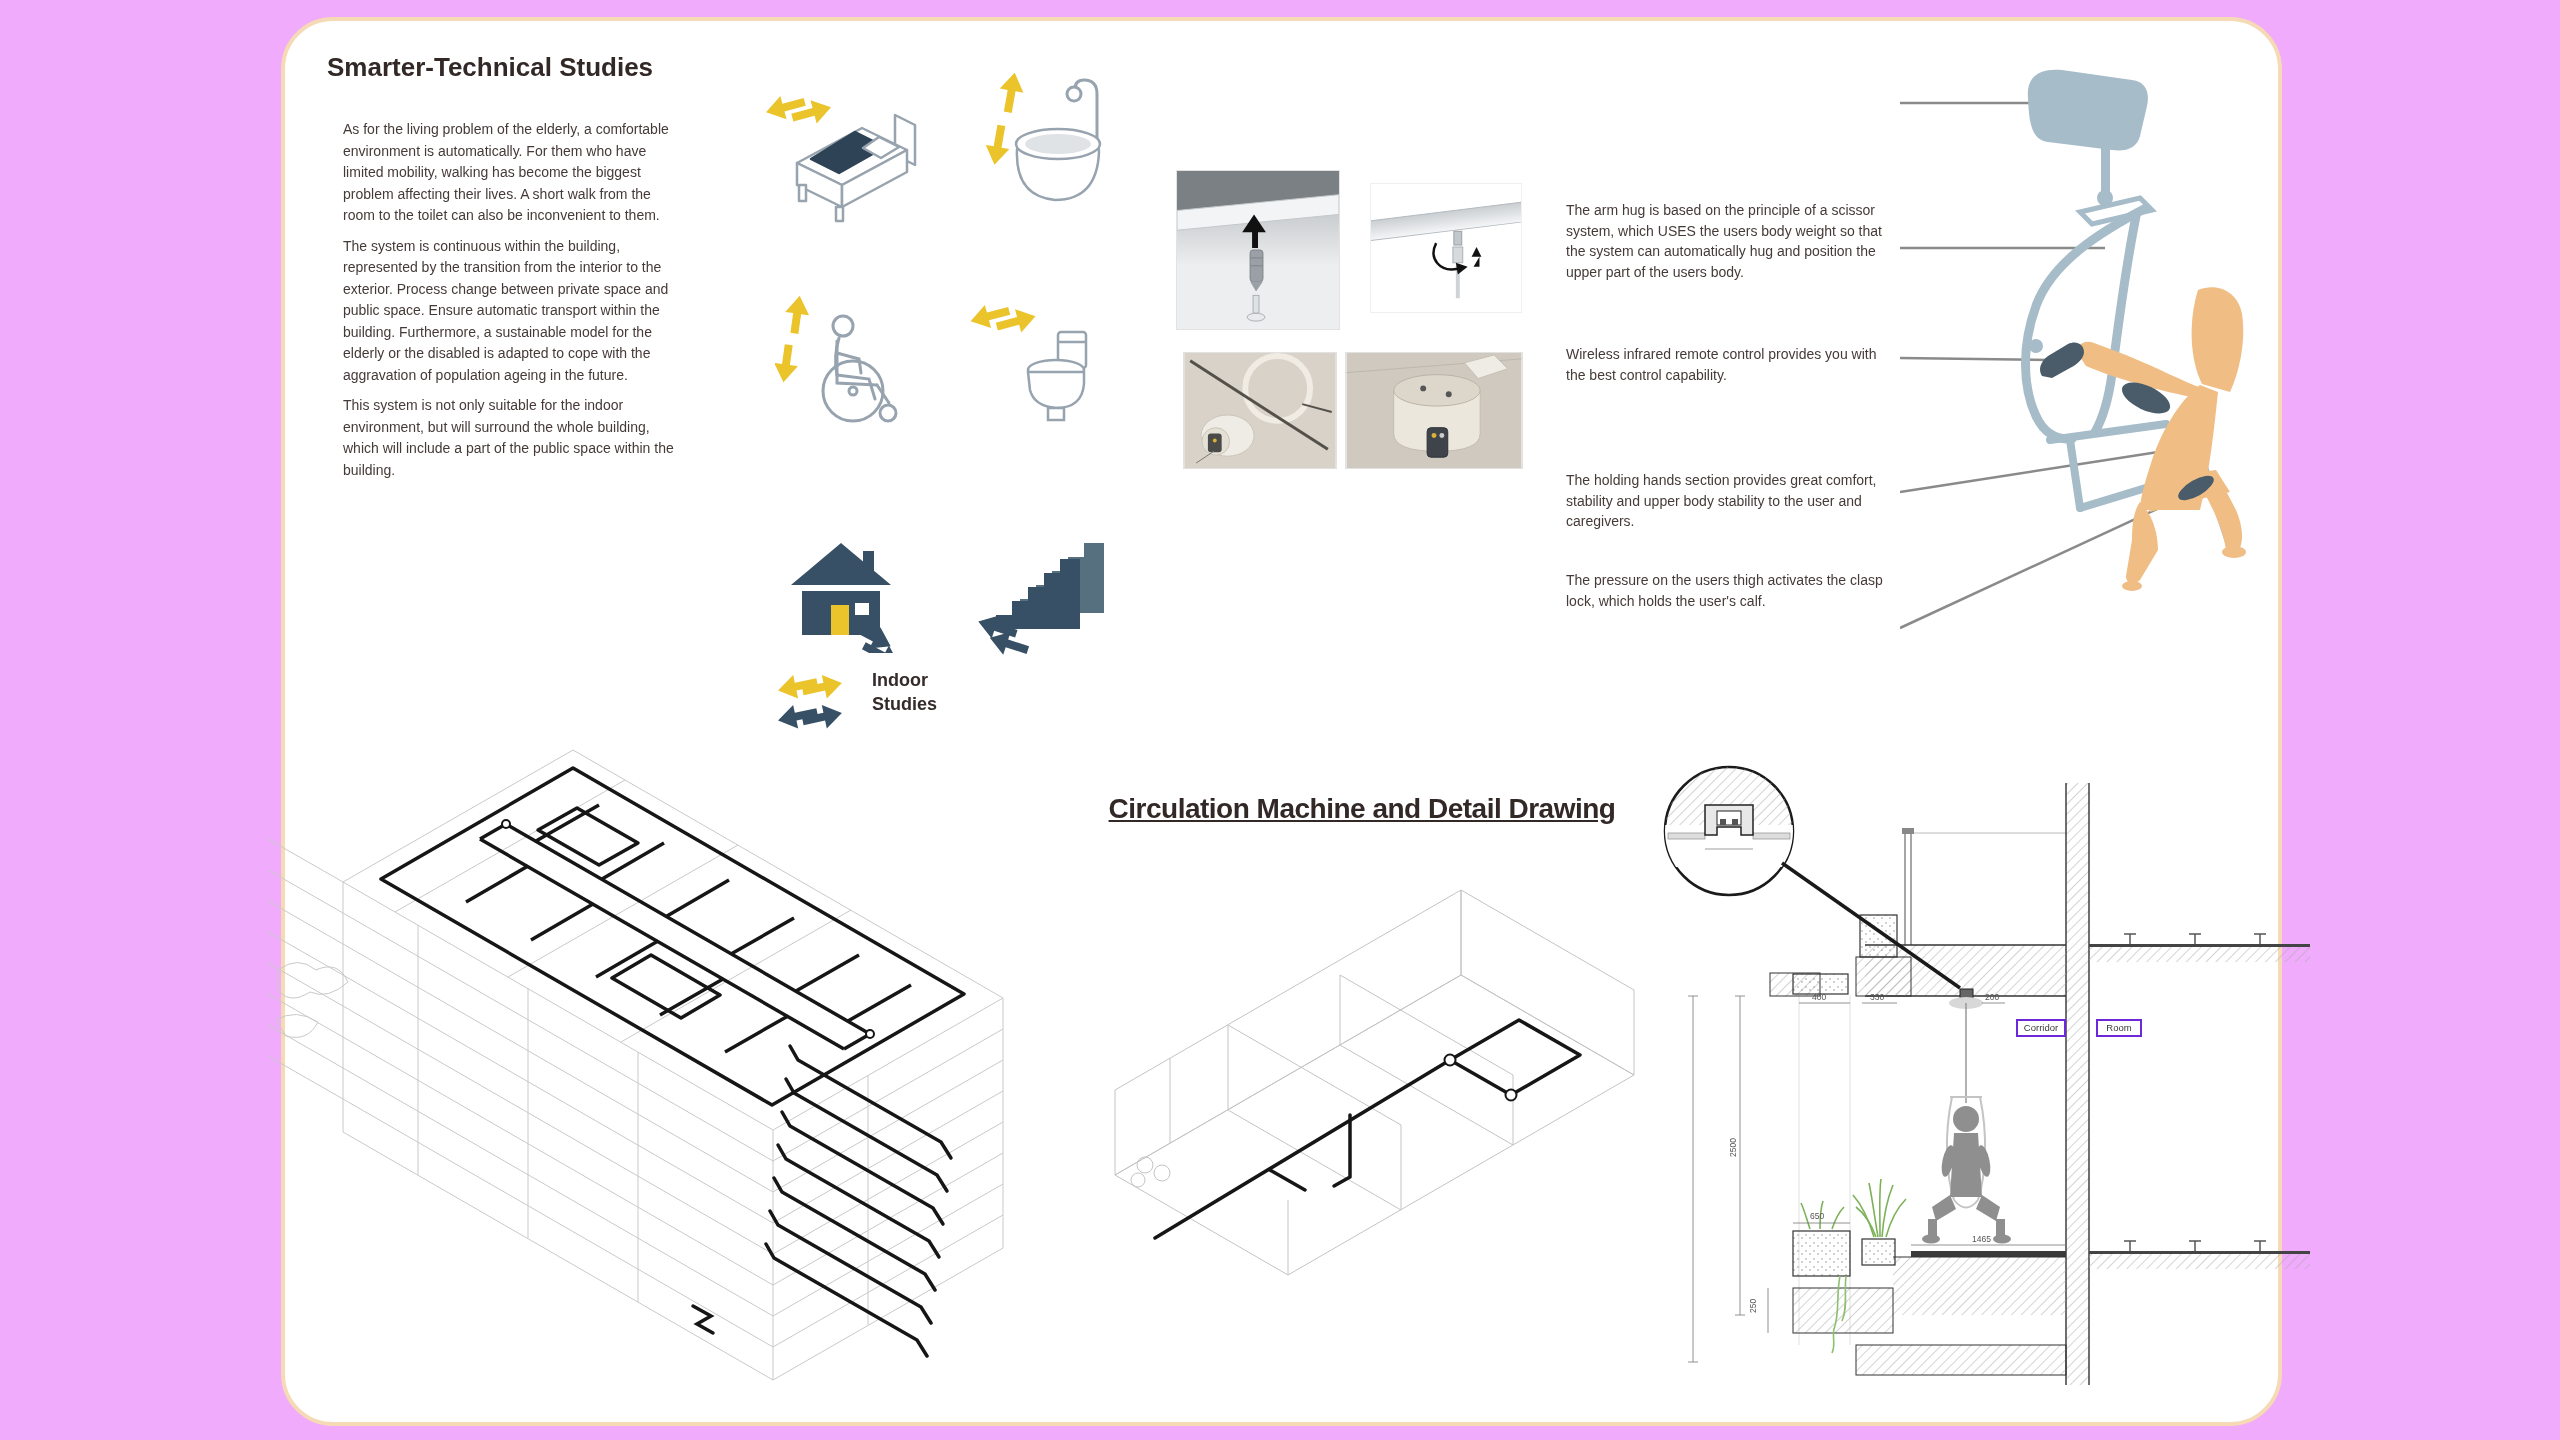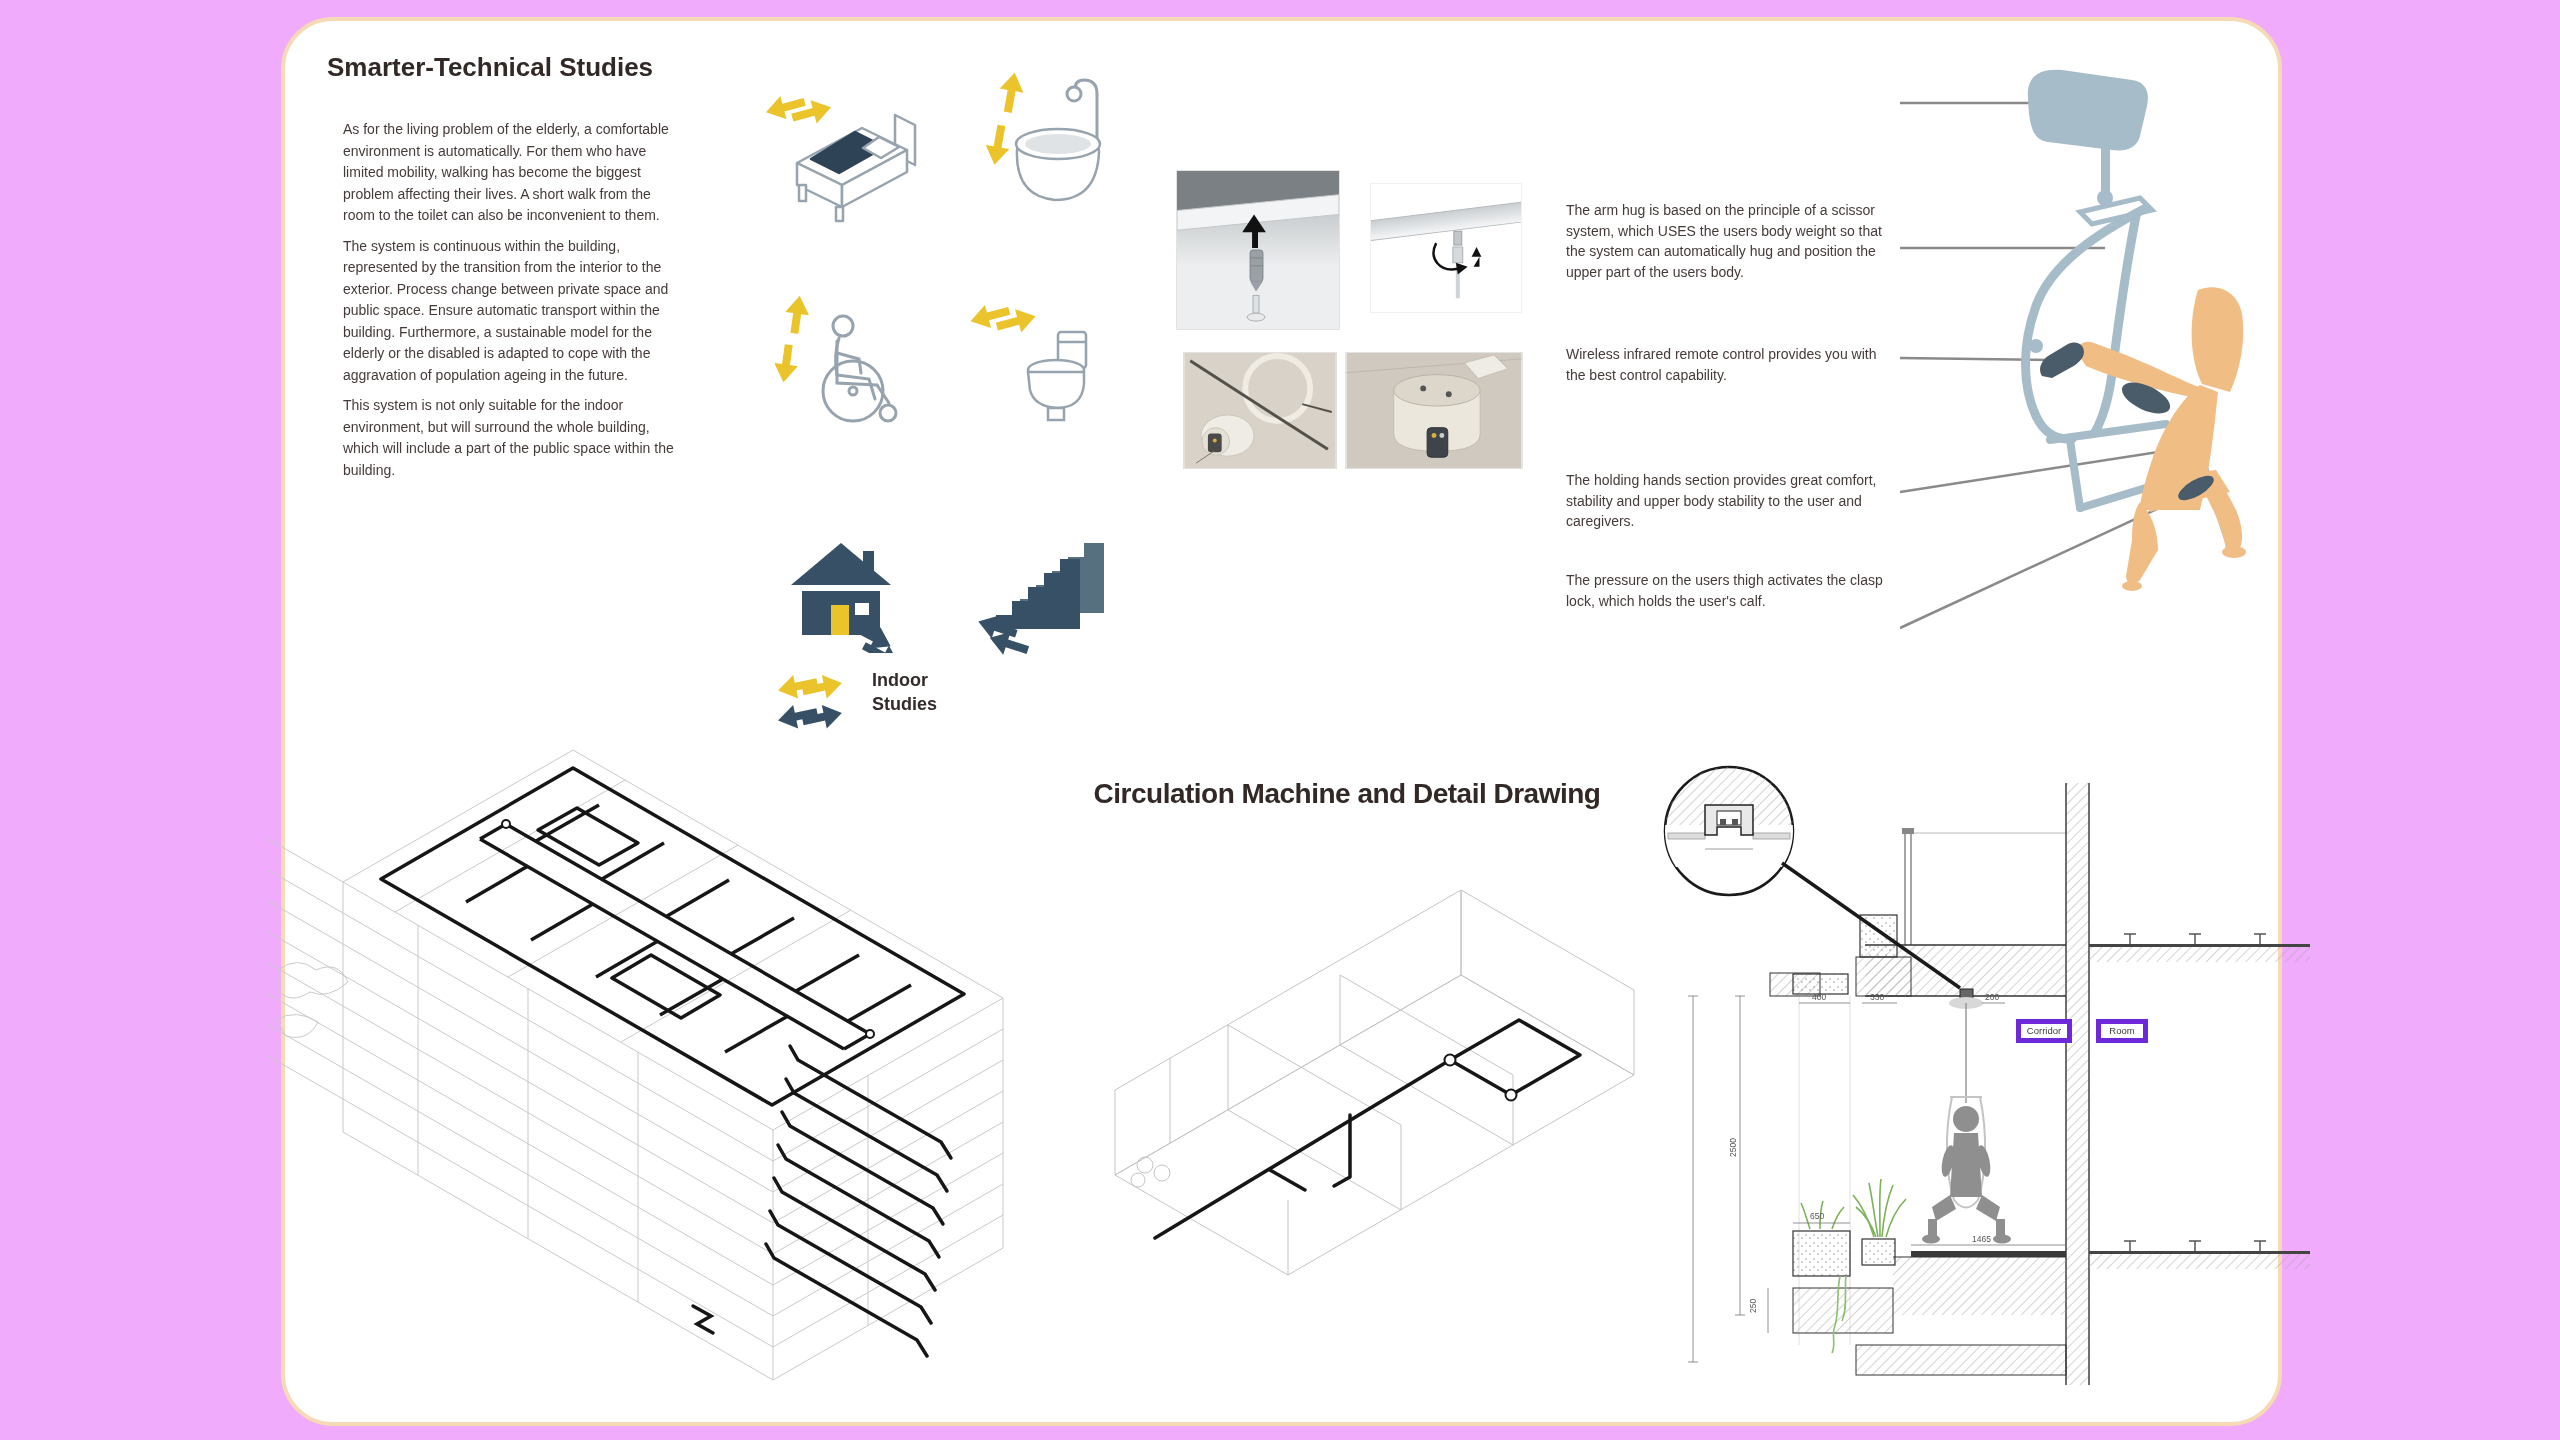--- a/index.html
+++ b/index.html
@@ -2,28 +2,28 @@
 <html><head>
 <meta charset="utf-8">
 <style>
   html,body{margin:0;padding:0;background:#fff;}
   .page{position:relative;width:2560px;height:1440px;background:#f0abfc;overflow:hidden;
         font-family:"Liberation Sans",sans-serif;color:#3f3434;}
   .abs{position:absolute;}
   .board{position:absolute;left:281px;top:17px;width:1993px;height:1401px;
          border:4px solid #F6D9B5;border-radius:52px;background:#fff;}
   .title1{left:327px;top:52px;margin:0;font-size:26px;font-weight:800;color:#322826;letter-spacing:0;}
-  .title2{left:1062px;top:778px;margin:0;width:570px;text-align:center;font-size:28px;
-          font-weight:800;color:#322826;letter-spacing:-0.5px;}
+  .title2{left:1062px;top:778px;margin:15px;width:570px;text-align:center;font-size:28px;
+          font-weight:800;color:#322826;letter-spacing:-0.5px;text-decoration:underline;}
   .paracol{left:343px;top:119px;width:332px;}
   .paracol p{margin:0 0 9px 0;font-size:14px;line-height:21.5px;color:#453a38;}
   .ann{left:1566px;width:330px;font-size:14px;line-height:20.5px;color:#453a38;}
   .legend-labels{left:872px;top:668px;font-size:18px;line-height:24px;font-weight:600;color:#352b2b;}
   .photo{position:absolute;border:1px solid #e2e2e2;box-sizing:border-box;}
-  .roomlabel{position:absolute;border:5px solid #6d28d9;background:#fff;color:#3a3a3a;
+  .roomlabel{position:absolute;border:2px solid #6d28d9;background:#fff;color:#3a3a3a;
              font-size:9.5px;line-height:14px;text-align:center;}
   svg{display:block;}
 </style>
 </head>
 <body>
 
 <div class="page">
  <div class="board"></div>
 
  <h1 class="abs title1">Smarter-Technical Studies</h1>

